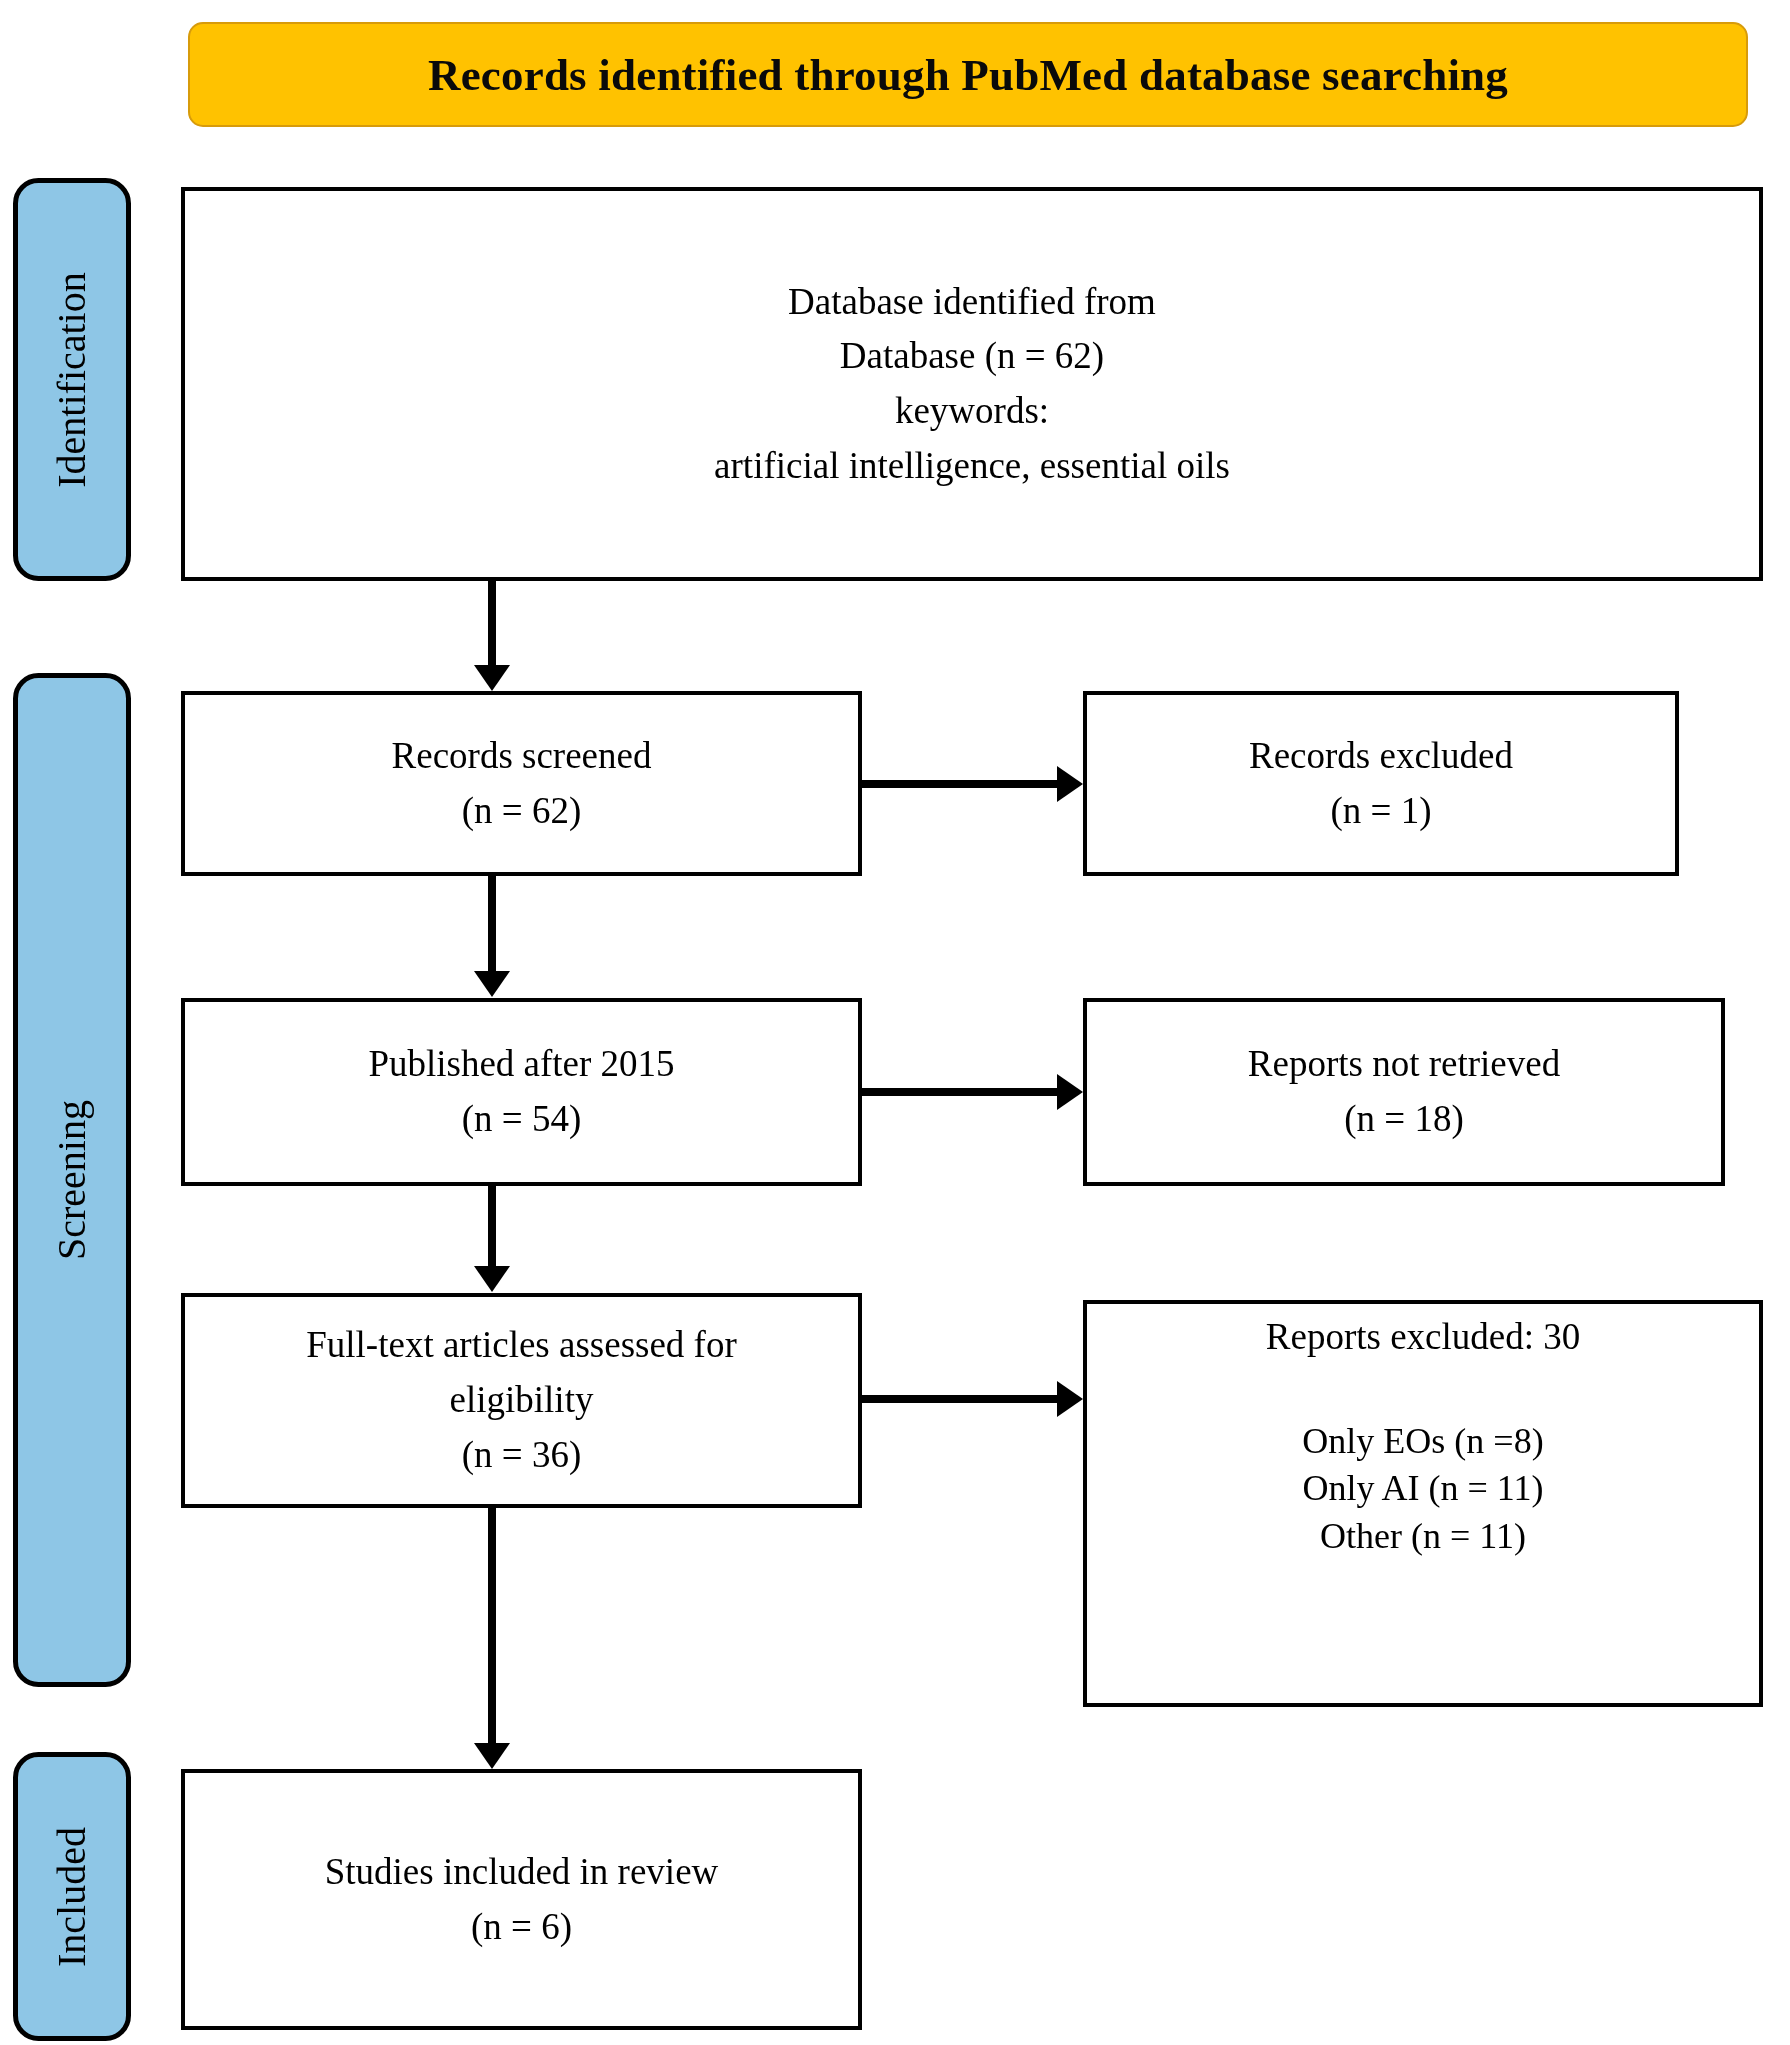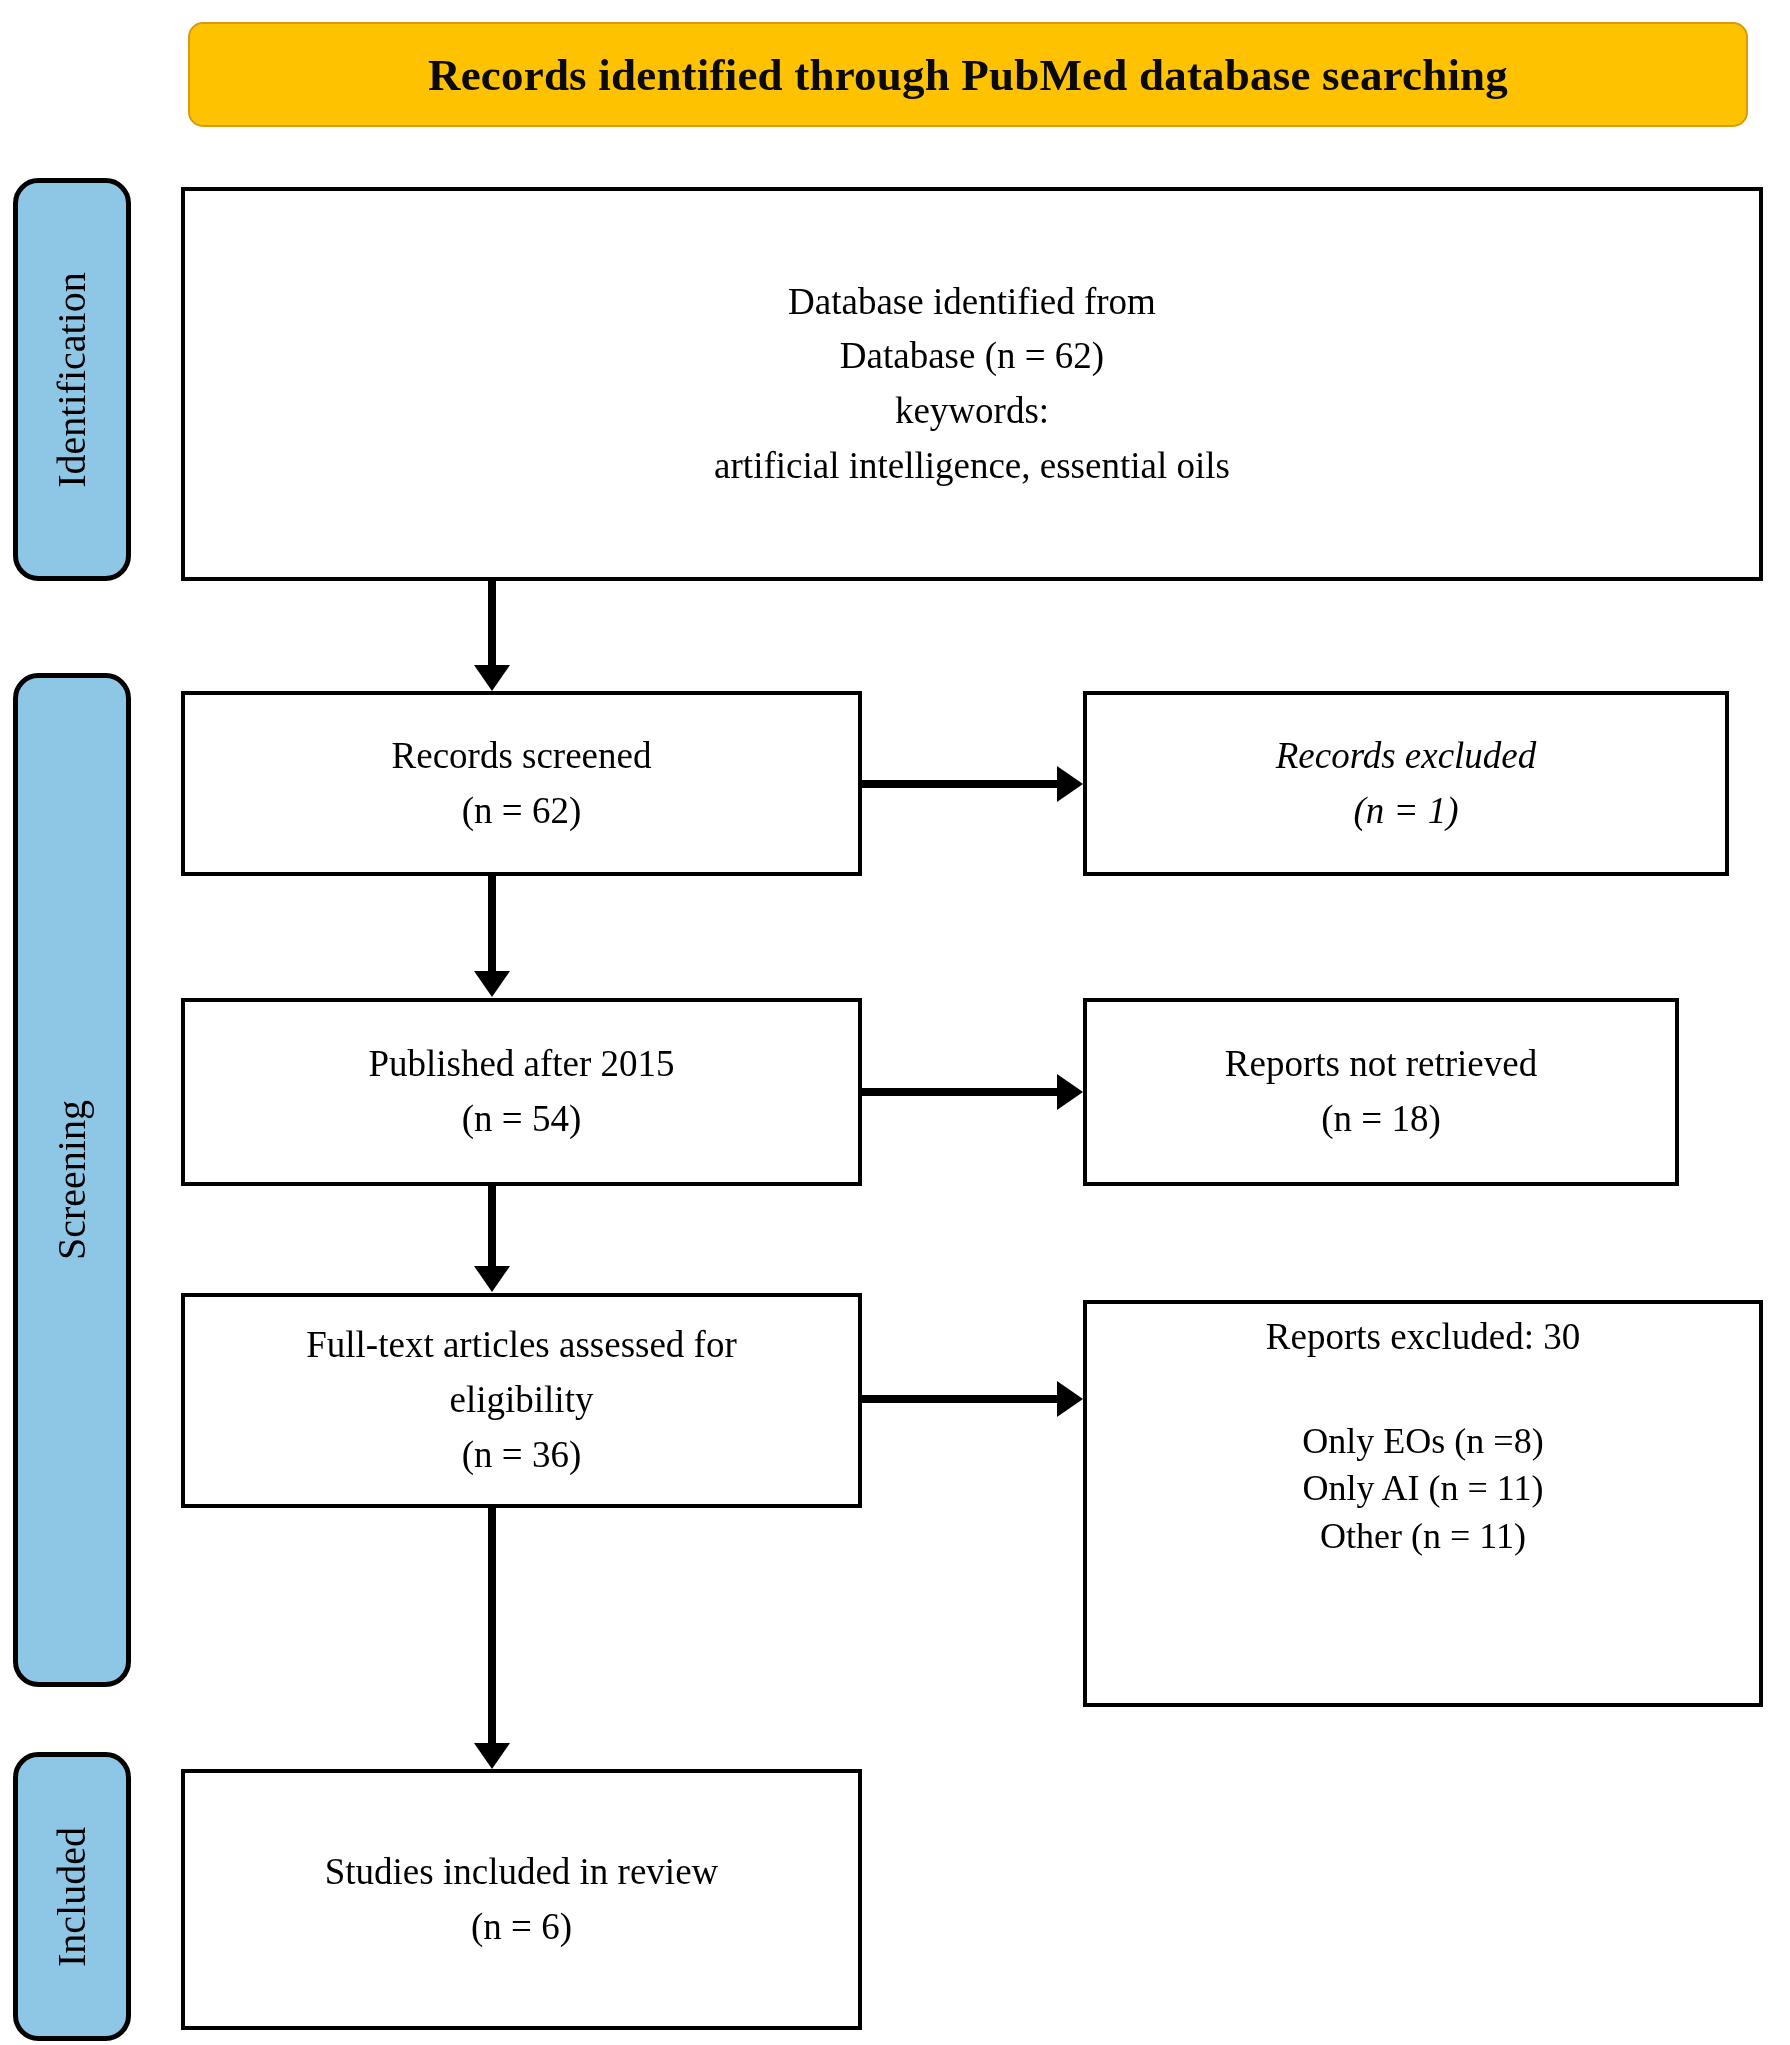--- a/index.html
+++ b/index.html
@@ -79,23 +79,23 @@
     color: #000000;
     font-size: 37px;
     line-height: 1.48;
     text-align: center;
     padding: 5.8px 14px;
   }
   .flow-box .line { display: block; white-space: nowrap; }
 
   #box-identification { left: 181px;  top: 187px;  width: 1582px; height: 394px; }
   #box-screened       { left: 181px;  top: 691px; width: 681px; height: 185px; }
-  #box-excluded       { left: 1083px; top: 691px; width: 646px; height: 185px; font-style: italic; }
+  #box-excluded       { left: 1083px; top: 691px; width: 596px; height: 185px; }
   #box-published      { left: 181px;  top: 998px; width: 681px; height: 188px; }
-  #box-notretrieved   { left: 1083px; top: 998px; width: 596px; height: 188px; }
+  #box-notretrieved   { left: 1083px; top: 998px; width: 642px; height: 188px; }
   #box-fulltext       { left: 181px;  top: 1293px; width: 681px; height: 215px; }
   #box-reports-exc    { left: 1083px; top: 1300px; width: 680px; height: 407px;
                         justify-content: flex-start; }
   #box-included       { left: 181px;  top: 1769px; width: 681px; height: 261px; }
 
   #box-reports-exc .sub-gap { height: 53px; }
   #box-reports-exc .sub-line { font-size: 36px; line-height: 1.33; white-space: nowrap; }
 
   
   .arrow-v {

